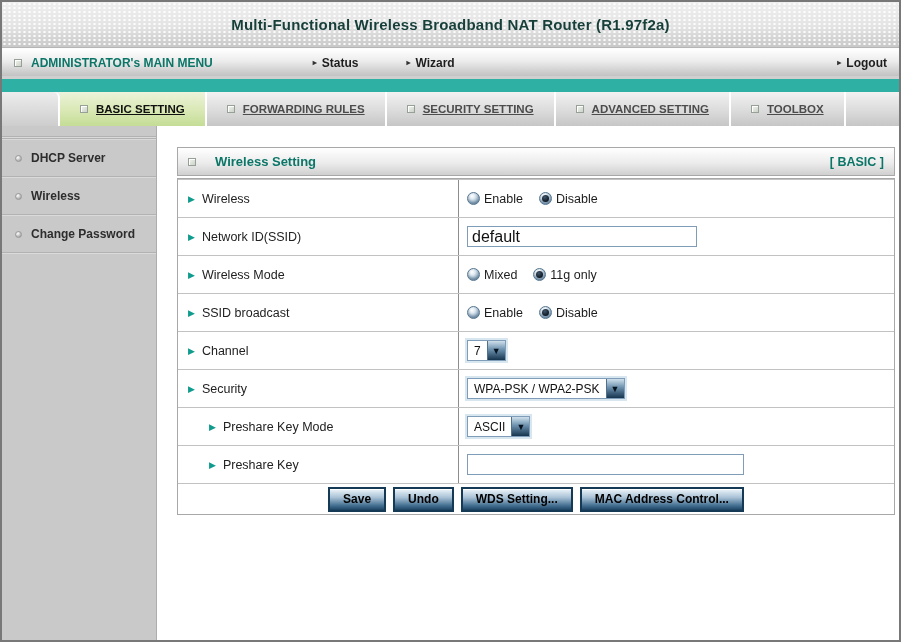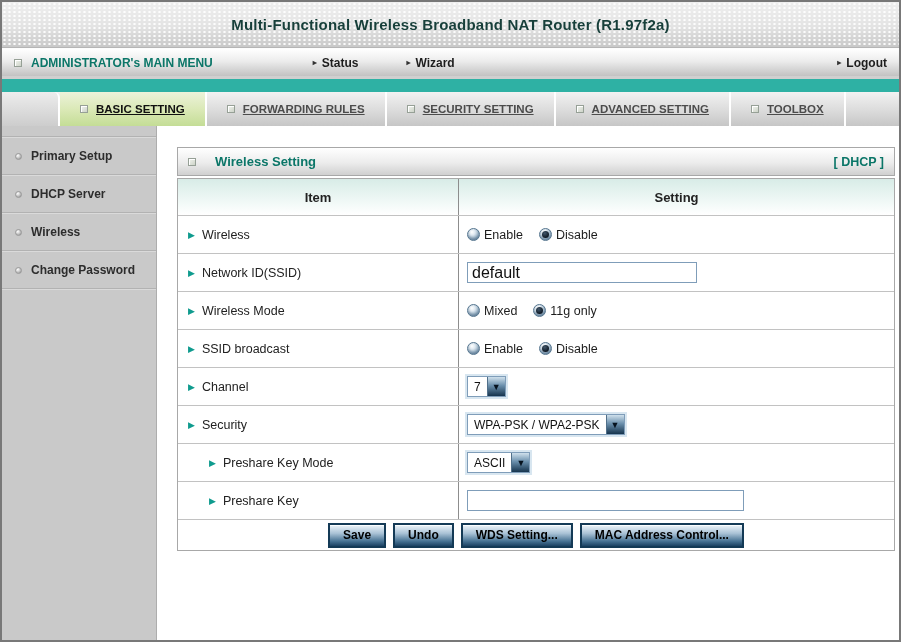--- a/index.html
+++ b/index.html
@@ -196,24 +196,20 @@
     <div class="tab">
       <span class="sq-icon"></span>
       <span>TOOLBOX</span>
     </div>
   </div>
 
   <div class="content">
 
     <div class="sidebar">
       <div class="side-div"></div>
-      <div class="side-item">
-        <span class="dot-icon"></span>
-        <span>Primary Setup</span>
-      </div>
       <div class="side-div"></div>
       <div class="side-item">
         <span class="dot-icon"></span>
         <span>DHCP Server</span>
       </div>
       <div class="side-div"></div>
       <div class="side-item">
         <span class="dot-icon"></span>
         <span>Wireless</span>
       </div>
@@ -224,28 +220,24 @@
       </div>
       <div class="side-div"></div>
     </div>
 
     <div class="main">
       <div class="panel">
 
         <div class="panel-header">
           <span class="sq-icon"></span>
           <span class="panel-title">Wireless Setting</span>
-          <span class="help-link">[ DHCP ]</span>
+          <span class="help-link">[ BASIC ]</span>
         </div>
 
         <div class="ptable">
-          <div class="thead">
-            <div class="hc hc1">Item</div>
-            <div class="hc hc2">Setting</div>
-          </div>
 
           <div class="trow">
             <div class="c1">
               <span class="tri-teal">▶</span>
               <span>Wireless</span>
             </div>
             <div class="c2">
               <span class="radio-opt">
                 <span class="radio"></span>
                 <span>Enable</span>

